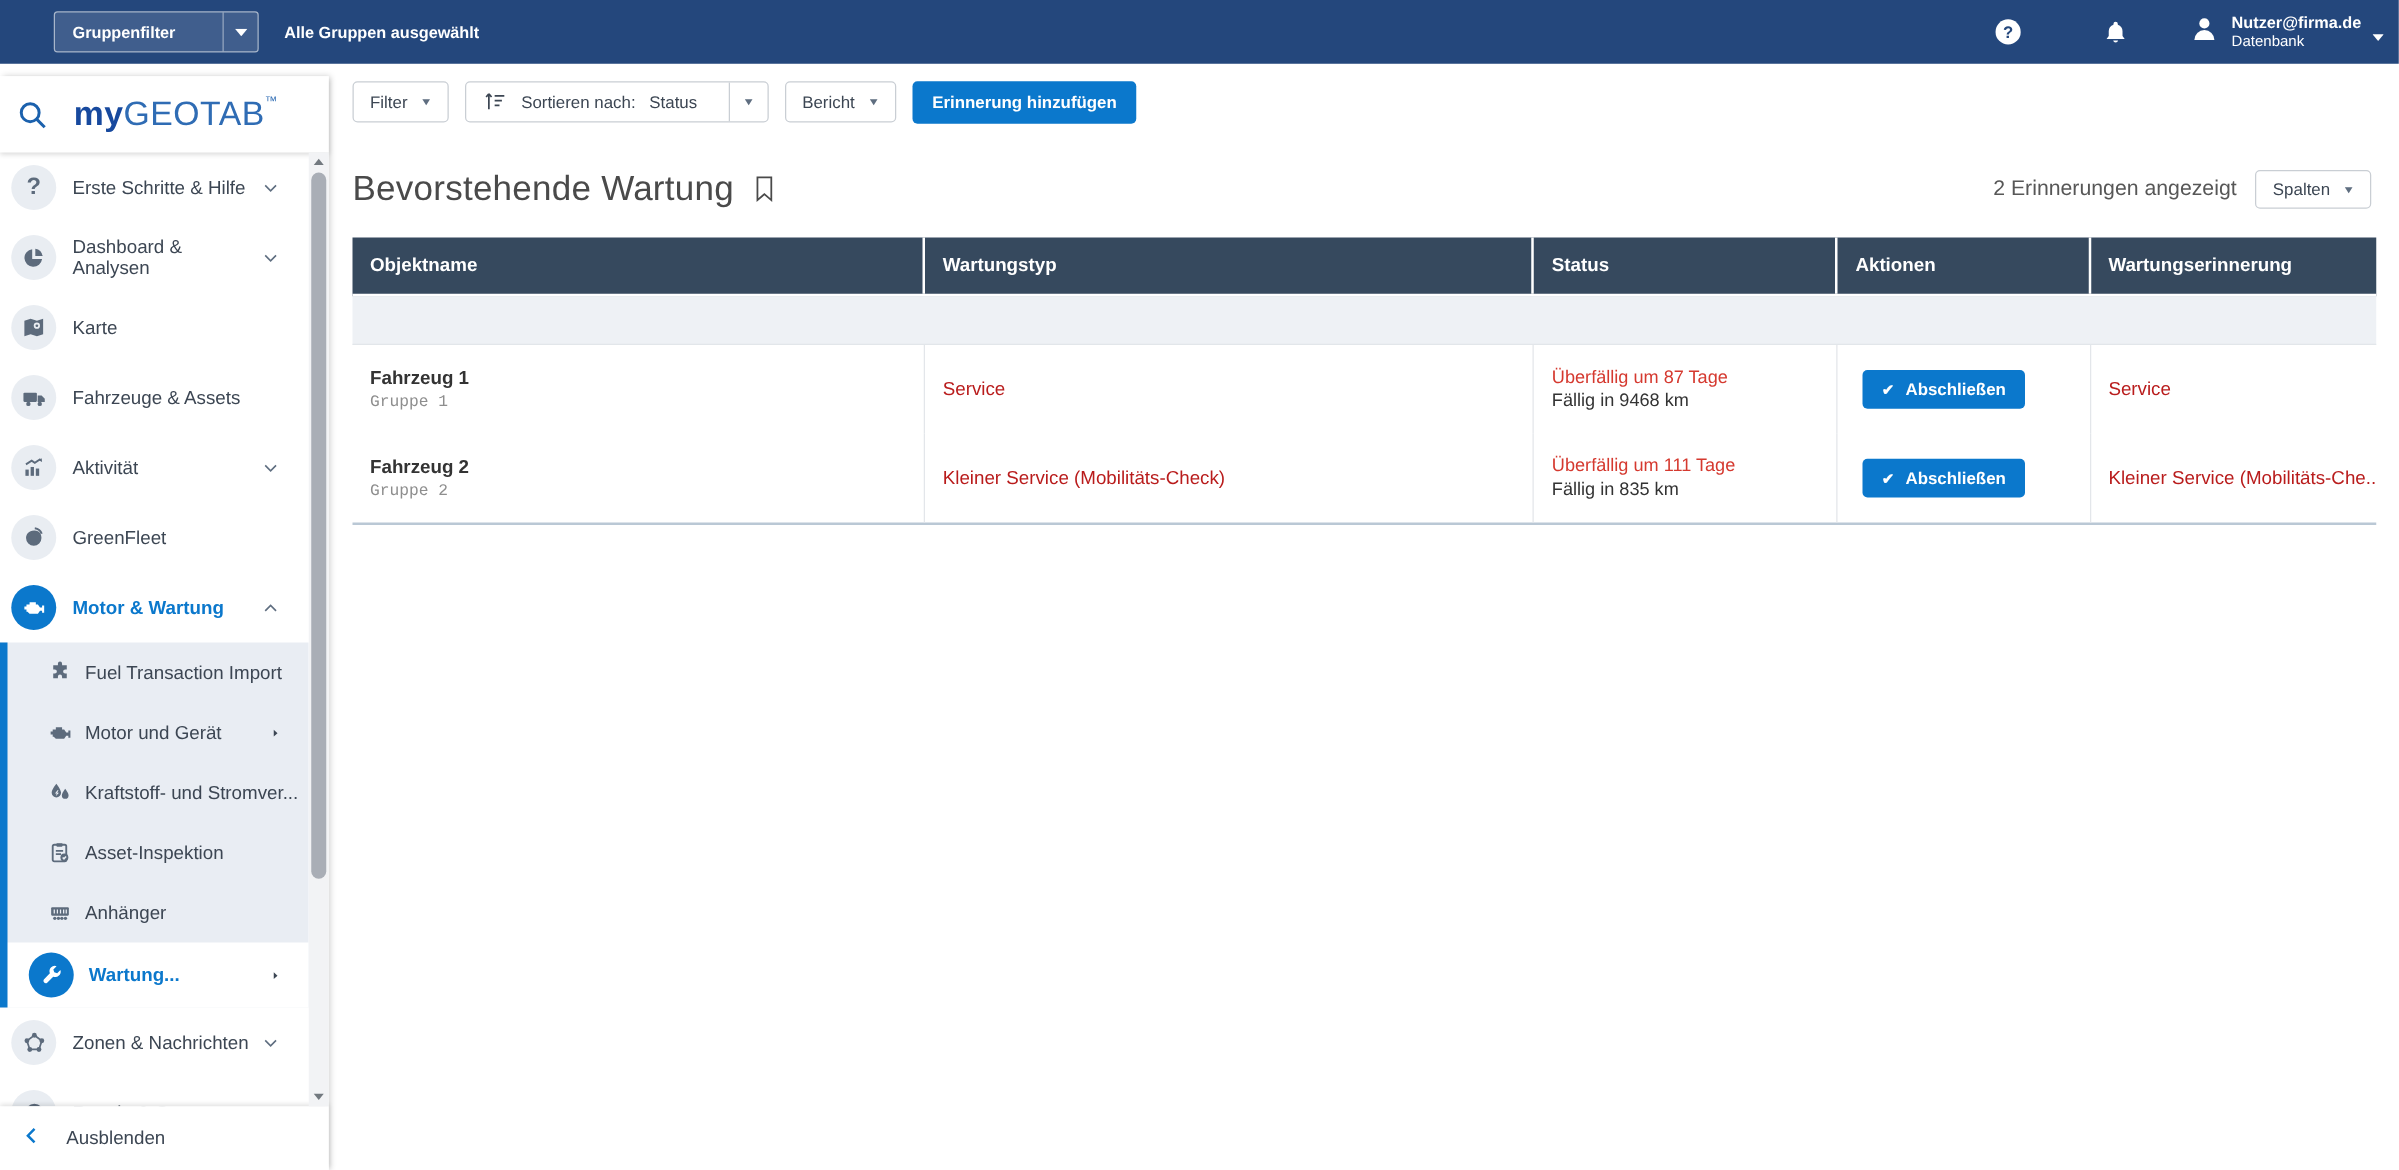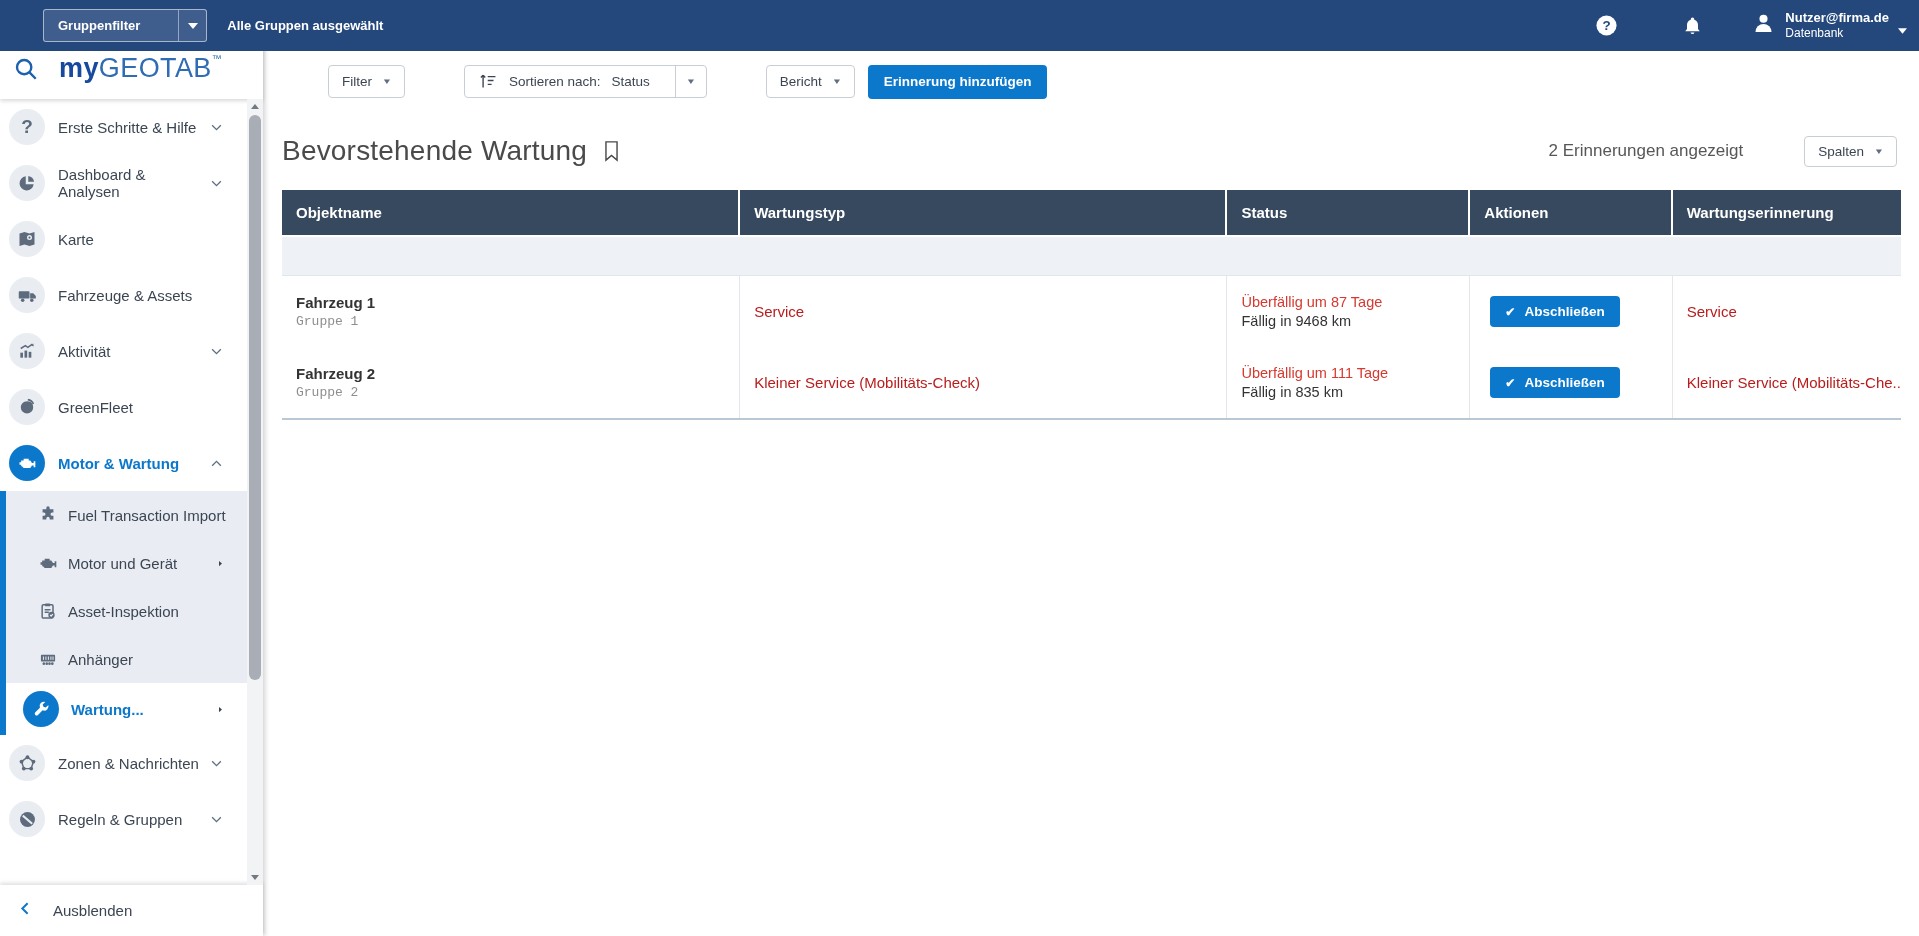--- a/index.html
+++ b/index.html
@@ -20,21 +20,21 @@
   .topbar-right { margin-left:auto; display:flex; align-items:center; margin-right:12px; }
   .tb-help { margin-right:64px; display:flex; cursor:pointer; }
   .tb-bell { margin-right:48px; display:flex; cursor:pointer; }
   .user-block { display:flex; align-items:center; cursor:pointer; }
   .user-texts { margin-left:9px; display:flex; flex-direction:column; line-height:1.25; }
   .user-email { font-size:13px; font-weight:bold; }
   .user-db { font-size:12px; }
   .user-caret { margin-left:9px; margin-top:6px; }
 
   
-  .sidebar { position:absolute; left:0; top:38px; width:263px; bottom:0;
+  .sidebar { position:absolute; left:0; top:61px; width:263px; bottom:0;
     background:#fff; box-shadow:2px 0 5px rgba(0,0,0,.18); z-index:20; }
   .sidebar-header { height:61px; display:flex; align-items:center;
     box-shadow:0 2px 4px rgba(0,0,0,.15); position:relative; z-index:4; background:#fff; }
   .search-ic { margin-left:13px; display:flex; cursor:pointer; }
   .logo { margin-left:20px; font-size:27px; letter-spacing:.4px; white-space:nowrap; }
   .logo-my { font-weight:bold; color:#17499e; }
   .logo-geotab { color:#2f6cb4; }
   .logo-tm { font-size:10px; color:#2f6cb4; vertical-align:top; }
 
   .nav { position:absolute; top:61px; left:0; width:247px; bottom:51px; overflow:hidden; }
@@ -74,21 +74,21 @@
   .tri-down { width:0; height:0; border-left:4px solid transparent; border-right:4px solid transparent;
     border-top:5px solid #72797f; }
   .sb-thumb { position:absolute; left:2px; right:2px; top:16px; height:565px;
     background:#a9aeb6; border-radius:7px; cursor:grab; }
 
   
   .main { position:absolute; left:263px; top:51px; right:0; bottom:0; background:#fff; }
   .toolbar { height:61px; display:flex; align-items:center; padding-left:19px; gap:13px; }
   .btn-light { height:33px; background:#fff; border:1px solid #c9ced4; border-radius:4px;
     display:inline-flex; align-items:center; padding:0 13px; font-size:13.5px;
-    color:#3c4653; gap:11px; cursor:pointer;margin-left:46px; }
+    color:#3c4653; gap:11px; cursor:pointer; }
   .btn-split { padding:0; }
   .sort-main { display:flex; align-items:center; gap:11px; padding:0 14px; height:100%; }
   .sort-caret { border-left:1px solid #c9ced4; width:31px; height:100%;
     display:flex; align-items:center; justify-content:center; cursor:pointer; }
   .caret-g { font-size:8px; color:#5f6e80; transform:scaleX(1.3); }
   .btn-primary { height:34px; background:#0b78cc; border:none; border-radius:4px;
     color:#fff; font-weight:bold; font-size:13.5px; padding:0 16px;
     display:inline-flex; align-items:center; cursor:pointer; }
 
   .title-row { height:78px; display:flex; align-items:center; padding:0 22px 0 19px; }
@@ -287,20 +287,30 @@
         </span>
         <span class="sub-label">Motor und Gerät</span>
         <span class="sub-arrow">
             <svg width="9" height="9" viewBox="0 0 24 24" fill="currentColor">
               <path d="M8 5 l8 7 -8 7 z"></path>
             </svg>
           </span>
       </div>
       <div class="sub-item">
         <span class="sub-ic">
+          <svg width="20" height="20" viewBox="0 0 24 24" fill="currentColor">
+              <path d="M8.5 3.5 C8.5 3.5 4 9 4 12.2 a4.5 4.5 0 0 0 9 0 C13 9 8.5 3.5 8.5 3.5 z"></path>
+              <path d="M9.5 9.8 l-2.3 3.2 h1.7 l-1 2.7 3.1-3.5 h-1.7 l1.3-2.4 z" fill="#e9edf3"></path>
+              <path d="M17 8.5 C17 8.5 13.8 12.5 13.8 14.8 a3.2 3.2 0 0 0 6.4 0 C20.2 12.5 17 8.5 17 8.5 z"></path>
+            </svg>
+        </span>
+        <span class="sub-label">Kraftstoff- und Stromver...</span>
+      </div>
+      <div class="sub-item">
+        <span class="sub-ic">
           <svg width="20" height="20" viewBox="0 0 24 24">
               <rect x="5" y="4.5" width="13" height="16" rx="1.5" fill="none" stroke="currentColor" stroke-width="1.8"></rect>
               <rect x="8.5" y="3" width="6" height="3.4" rx=".8" fill="currentColor"></rect>
               <path d="M8 10.5 h7 M8 13.5 h5" stroke="currentColor" stroke-width="1.6"></path>
               <circle cx="16.2" cy="16.8" r="3.8" fill="currentColor"></circle>
               <path d="M14.6 16.8 l1.2 1.2 2-2.2" stroke="#e9edf3" stroke-width="1.5" fill="none"></path>
             </svg>
         </span>
         <span class="sub-label">Asset-Inspektion</span>
       </div>

